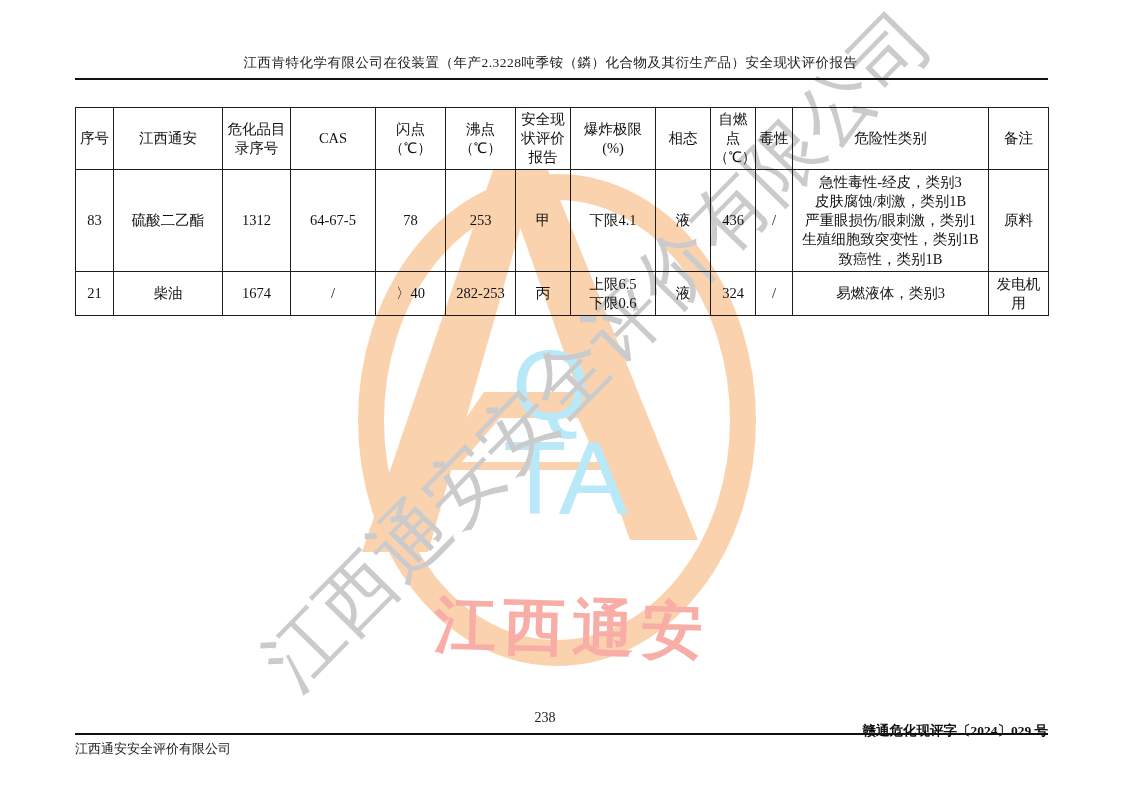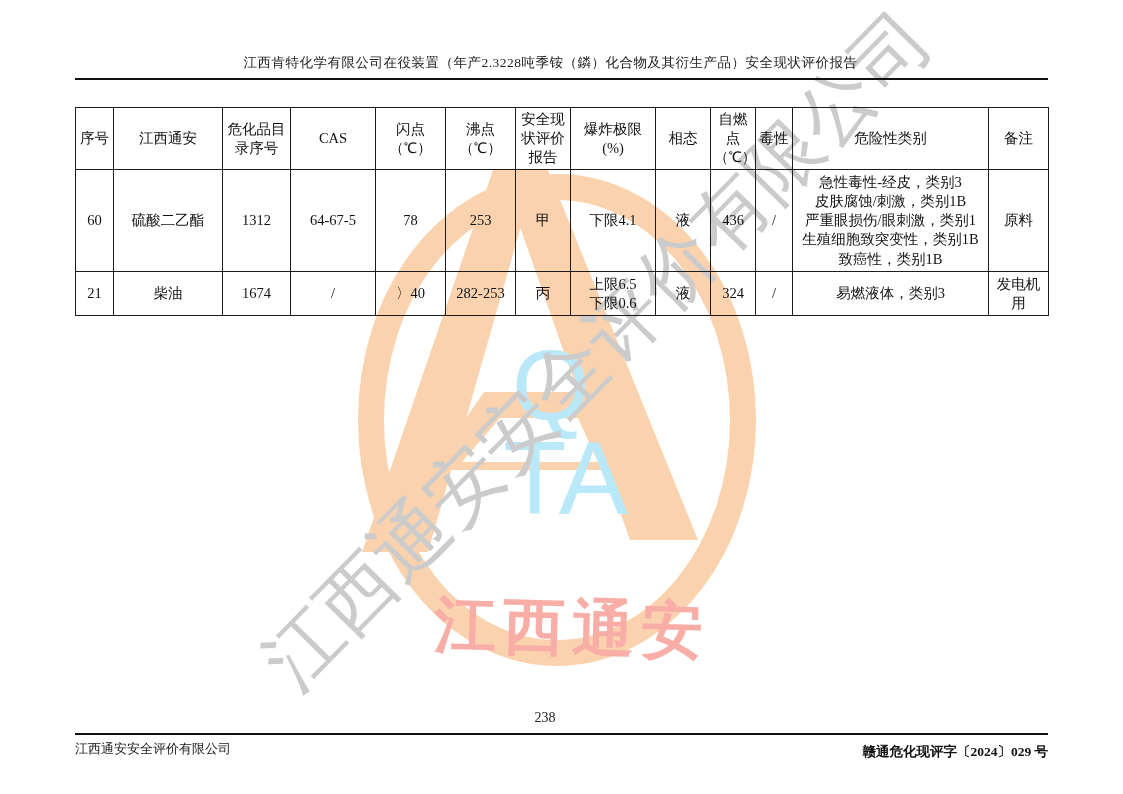--- a/index.html
+++ b/index.html
@@ -69,21 +69,21 @@
     text-align:center; font-size:14px; color:#222; z-index:2;
   }
   .footer-rule {
     position:absolute; left:75px; top:733px; width:973px; height:1.5px;
     background:#111; z-index:2;
   }
   .footer-left {
     position:absolute; left:75px; top:740px; font-size:13px; color:#222; z-index:2;
   }
   .footer-right {
-    position:absolute; right:75px; top:743px; font-size:13.5px; font-weight:bold;
+    position:absolute; right:75px; top:722px; font-size:13.5px; font-weight:bold;
     color:#111; z-index:2;
   }
 </style>
 </head>
 <body>
 
 <div class="page">
 
   <div class="watermark-layer">
     <svg class="wm-svg" width="1123" height="794" viewBox="0 0 1123 794">
@@ -137,21 +137,21 @@
           <th>爆炸极限(%)</th>
           <th>相态</th>
           <th>自燃点（℃）</th>
           <th>毒性</th>
           <th>危险性类别</th>
           <th>备注</th>
         </tr>
     </thead>
     <tbody id="table-body">
         <tr class="row-0">
-          <td>60</td>
+          <td>83</td>
           <td>硫酸二乙酯</td>
           <td>1312</td>
           <td>64-67-5</td>
           <td>78</td>
           <td>253</td>
           <td>甲</td>
           <td>下限4.1</td>
           <td>液</td>
           <td>436</td>
           <td>/</td>

